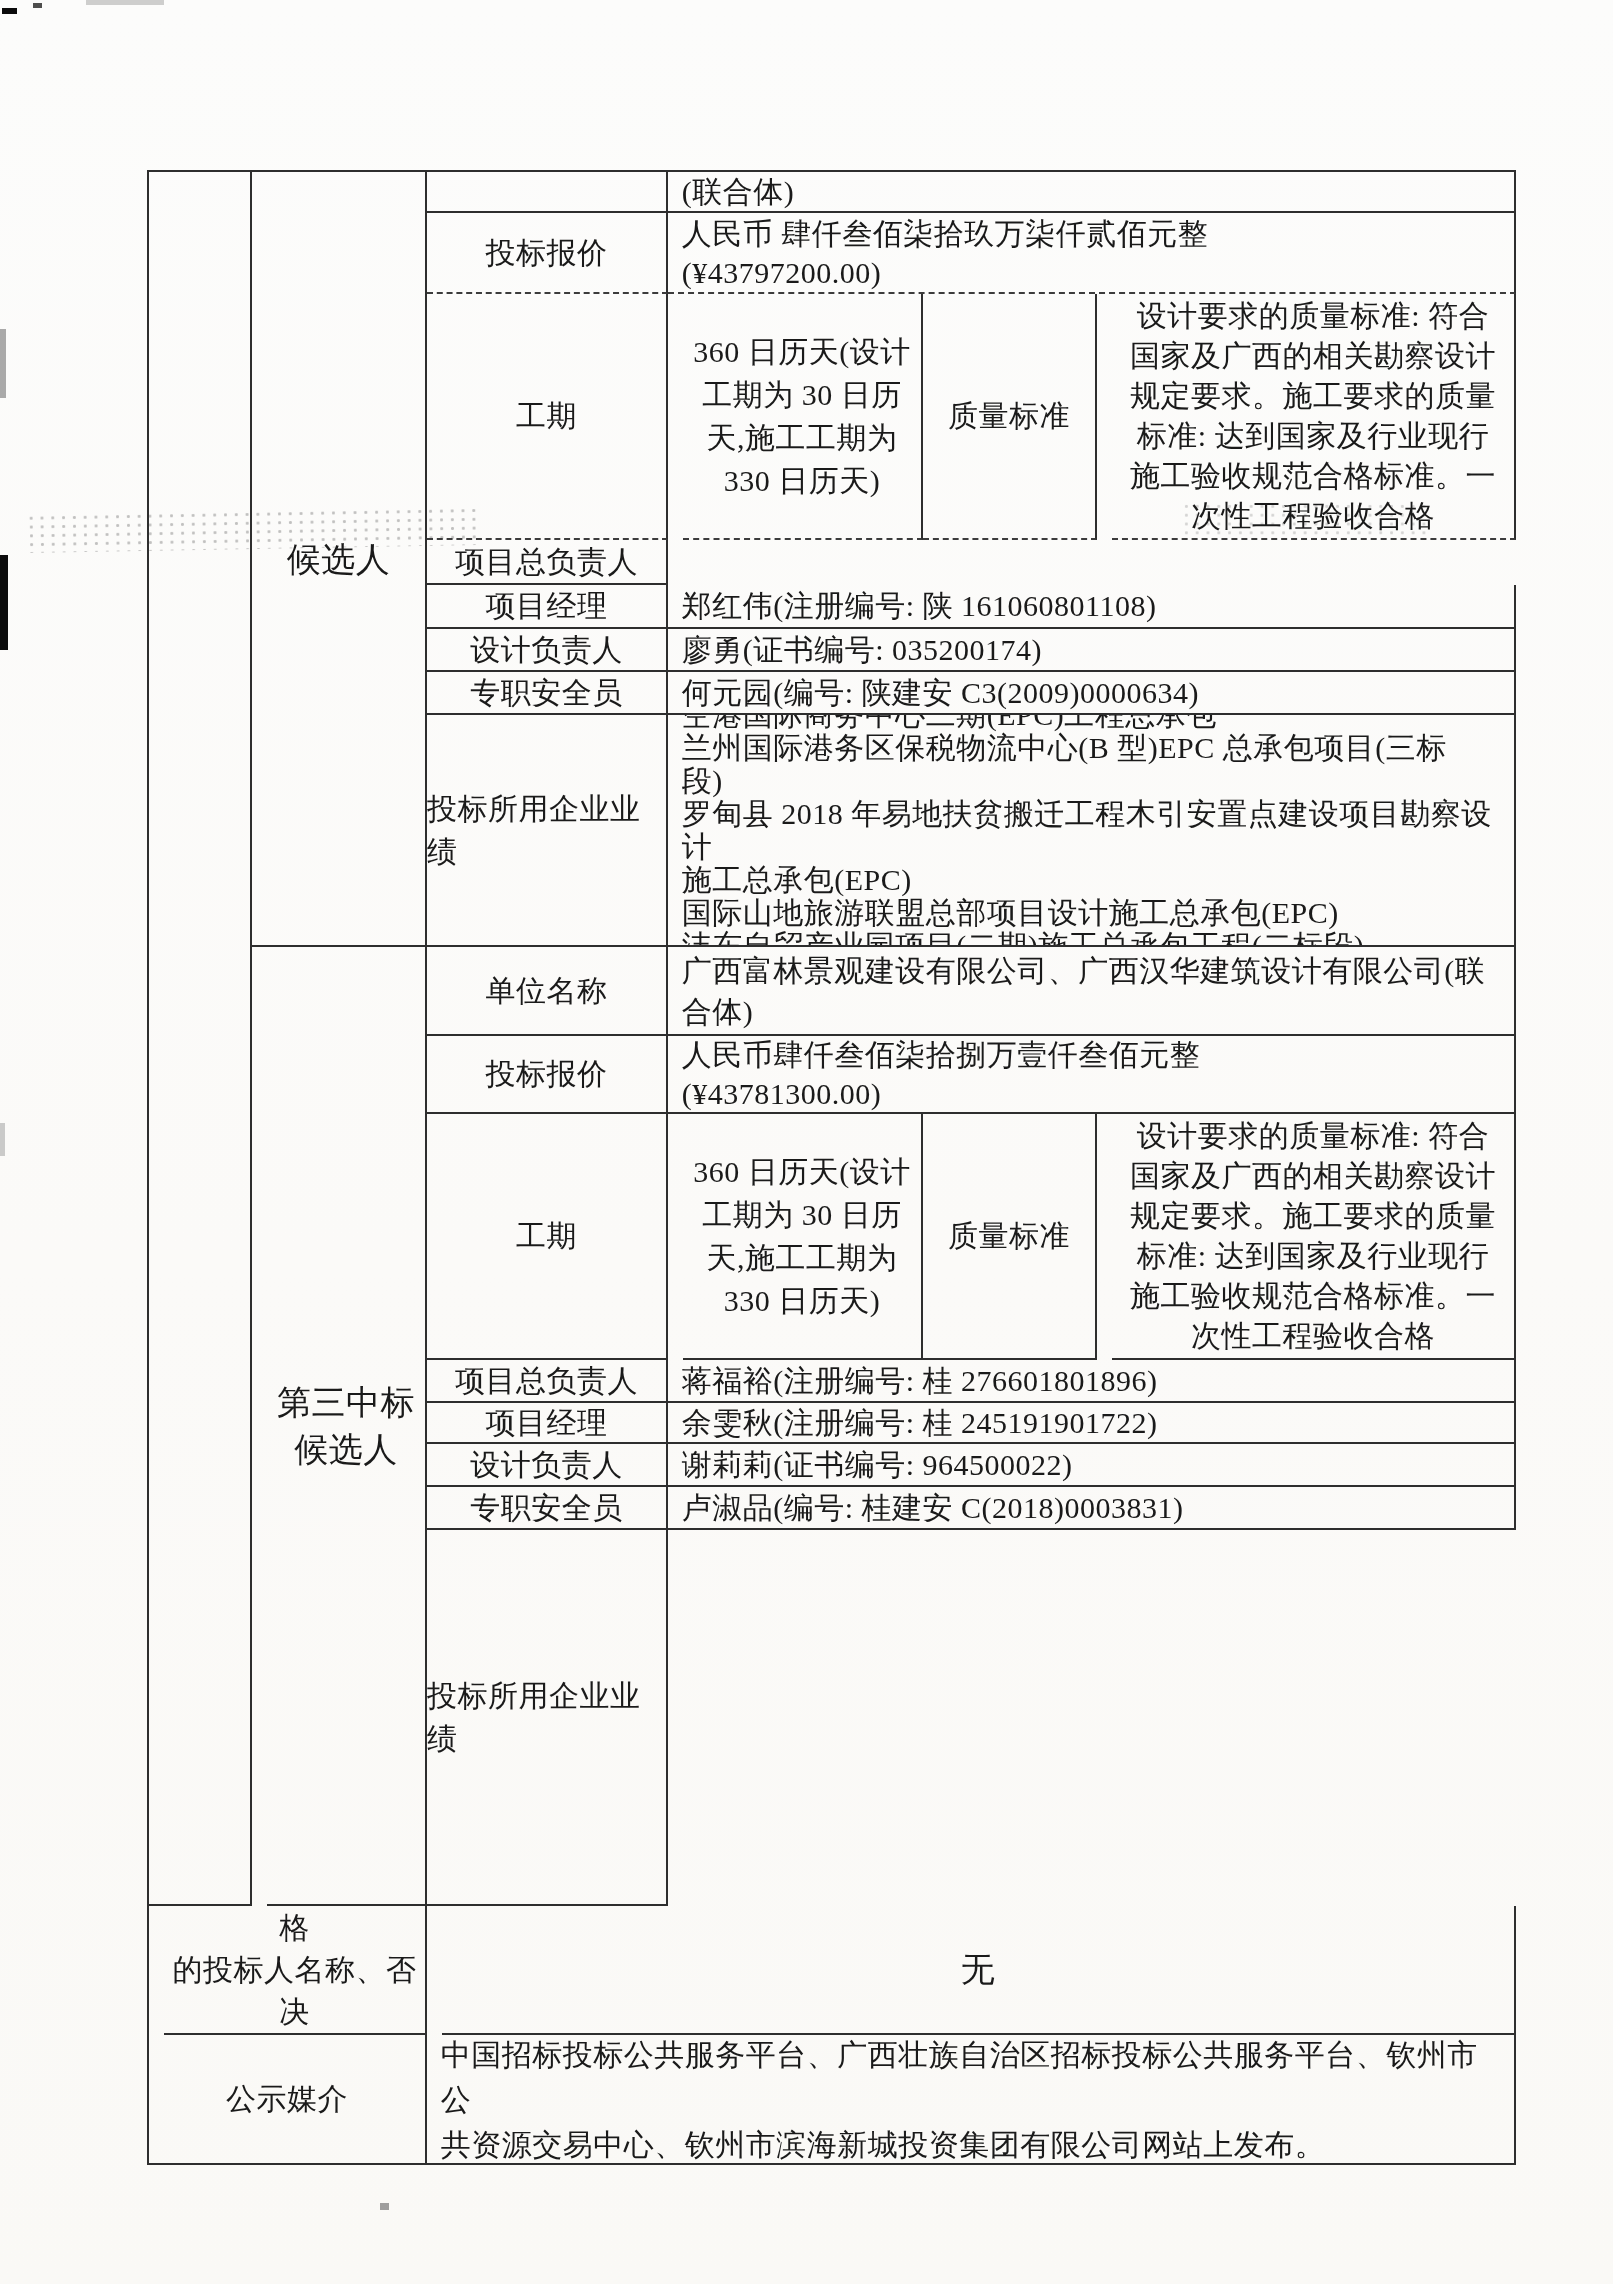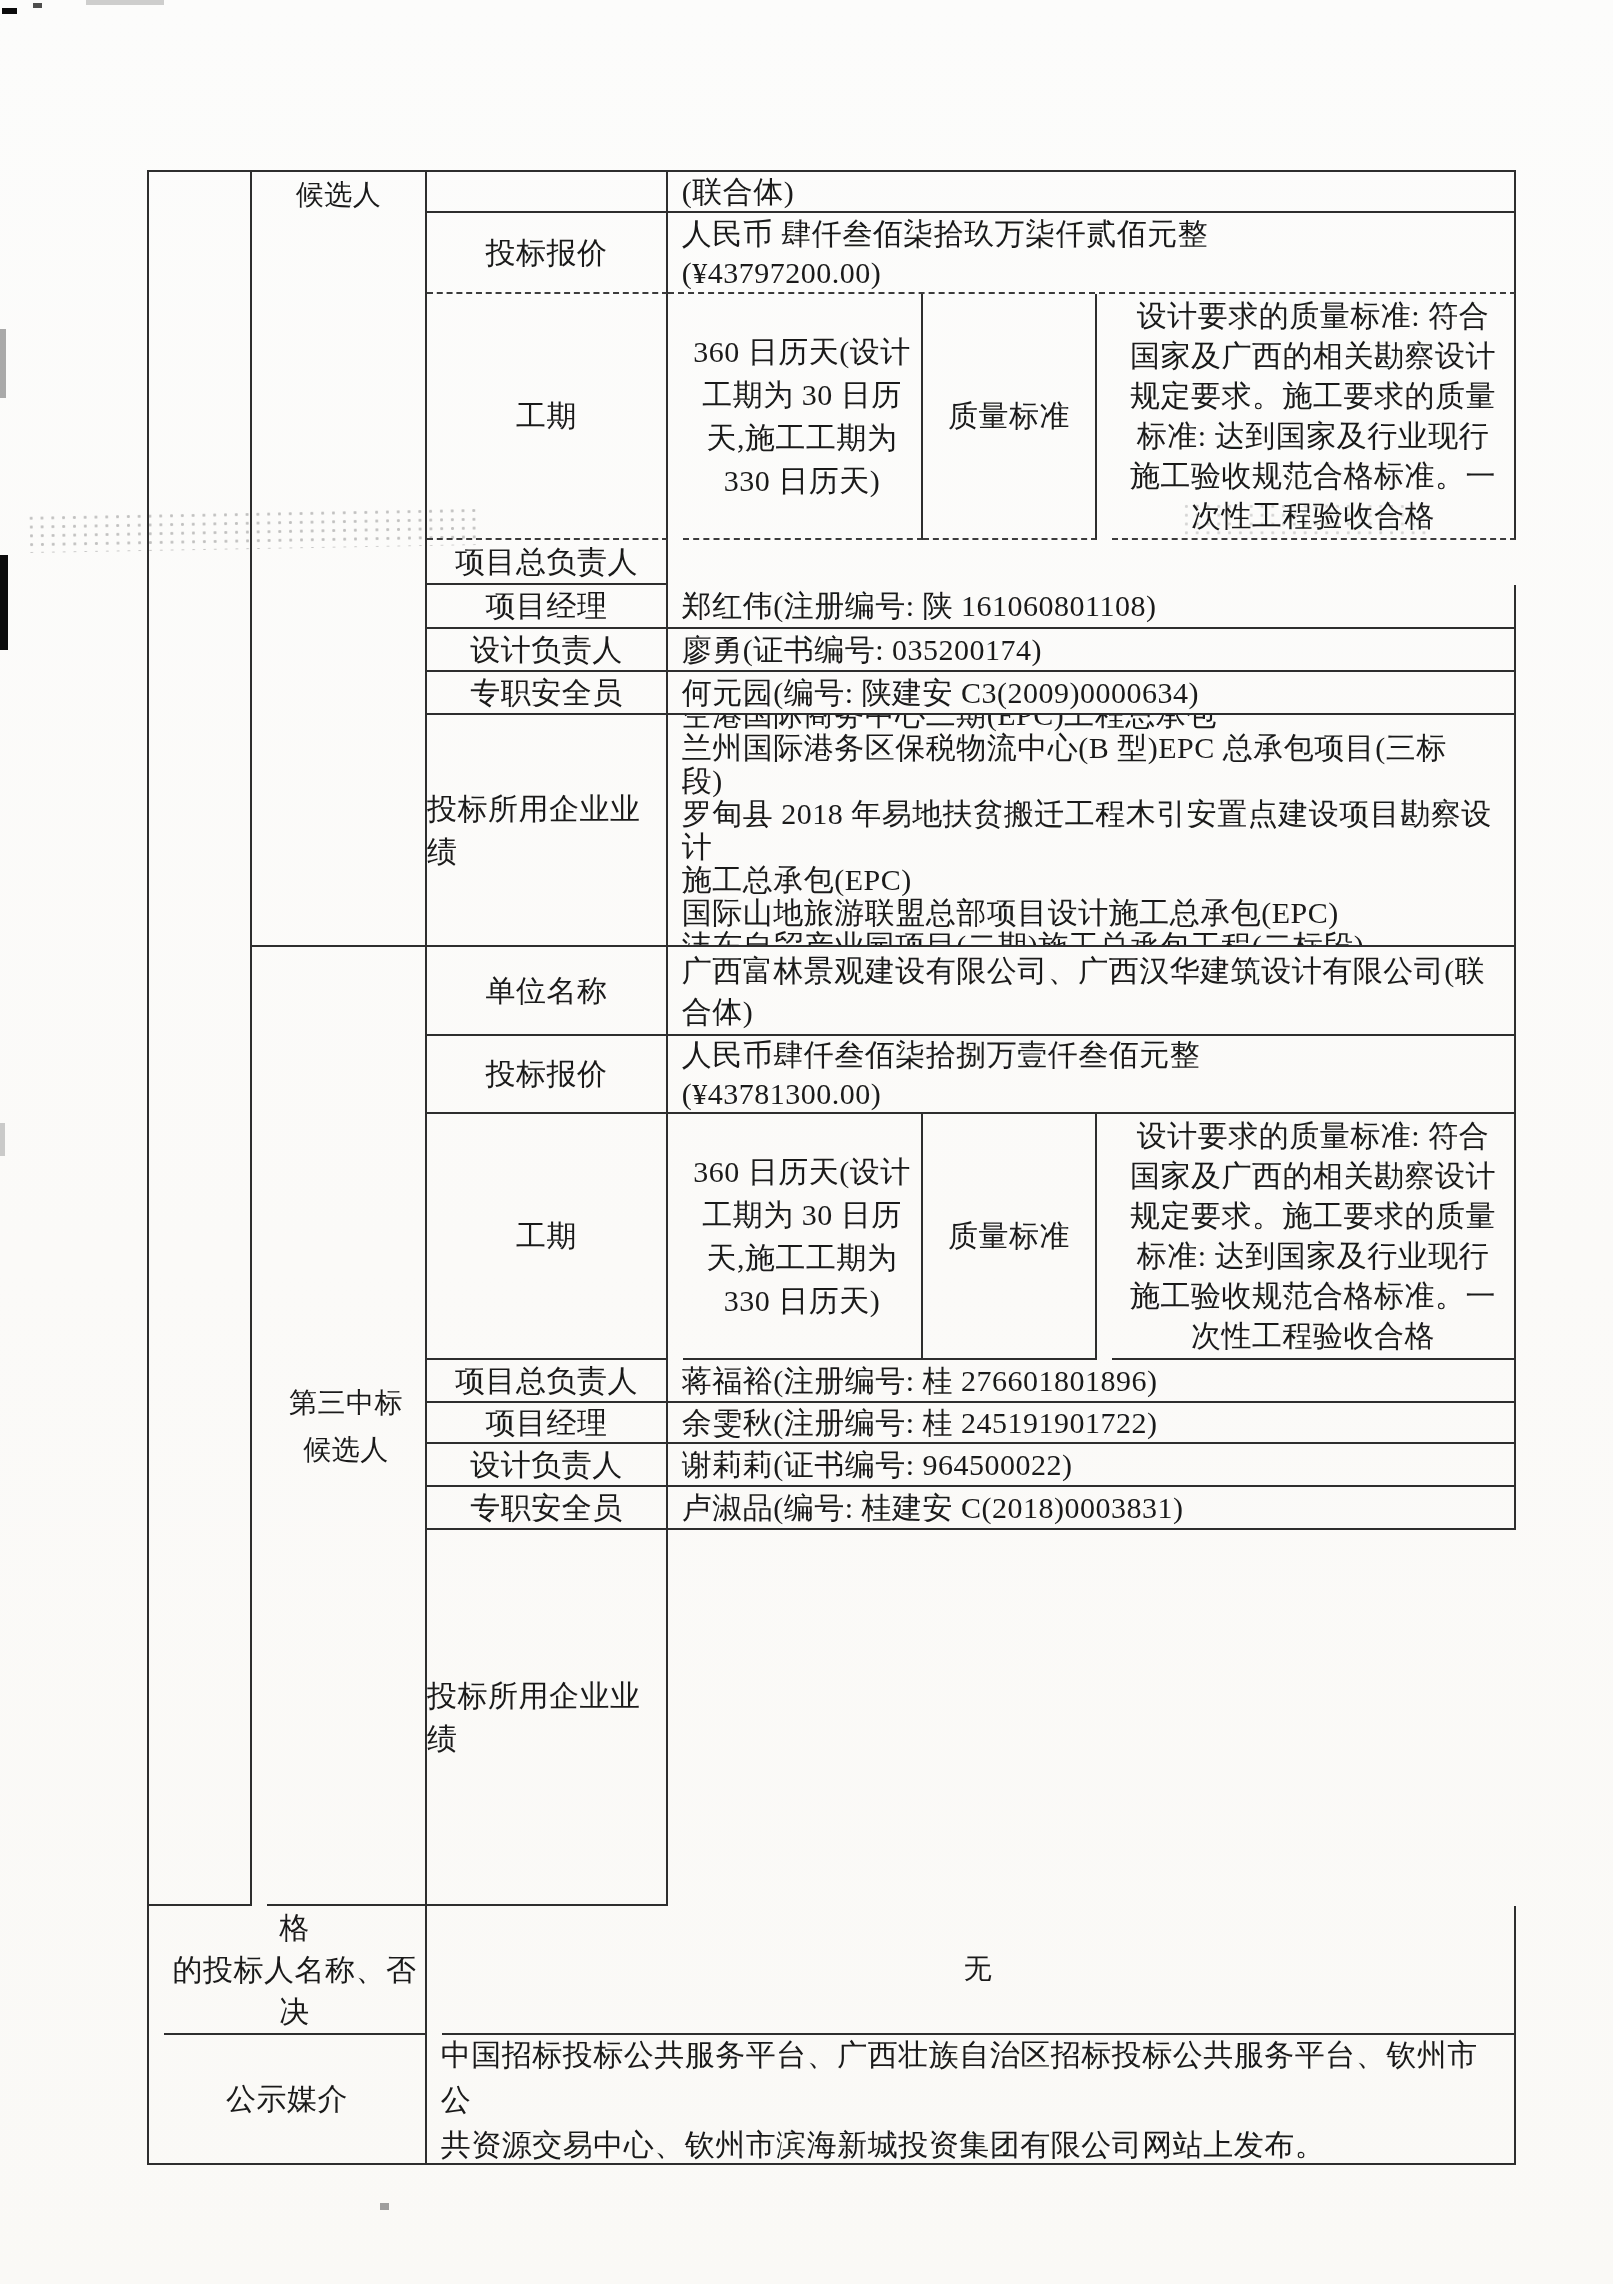--- a/index.html
+++ b/index.html
@@ -37,21 +37,21 @@
   .topalign{align-items:flex-start;padding-top:2.9px;}
   .lh33{line-height:33px;}
   .lh38{line-height:37px;}
   .lh40{line-height:39px;}
   .lh41{line-height:40px;}
   .lh42{line-height:41px;}
   .lh43{line-height:42px;}
   .lh44{line-height:43px;}
   .lh46{line-height:45px;}
   .lh48{line-height:47px;}
-  .fs28{font-size:28px;}
+  .fs28{font-size:34px;align-items:center;}
   .artifact{position:absolute;pointer-events:none;}
   .dots{
     background-image:radial-gradient(circle,rgba(90,90,90,.6) 1.2px,transparent 1.8px);
     background-size:10.8px 8.8px;
   }
 </style>
 </head>
 <body>
 
 <div class="artifact" style="left:2px;top:7.8px;width:14.7px;height:5.9px;background:#0b0b0b;"></div>

